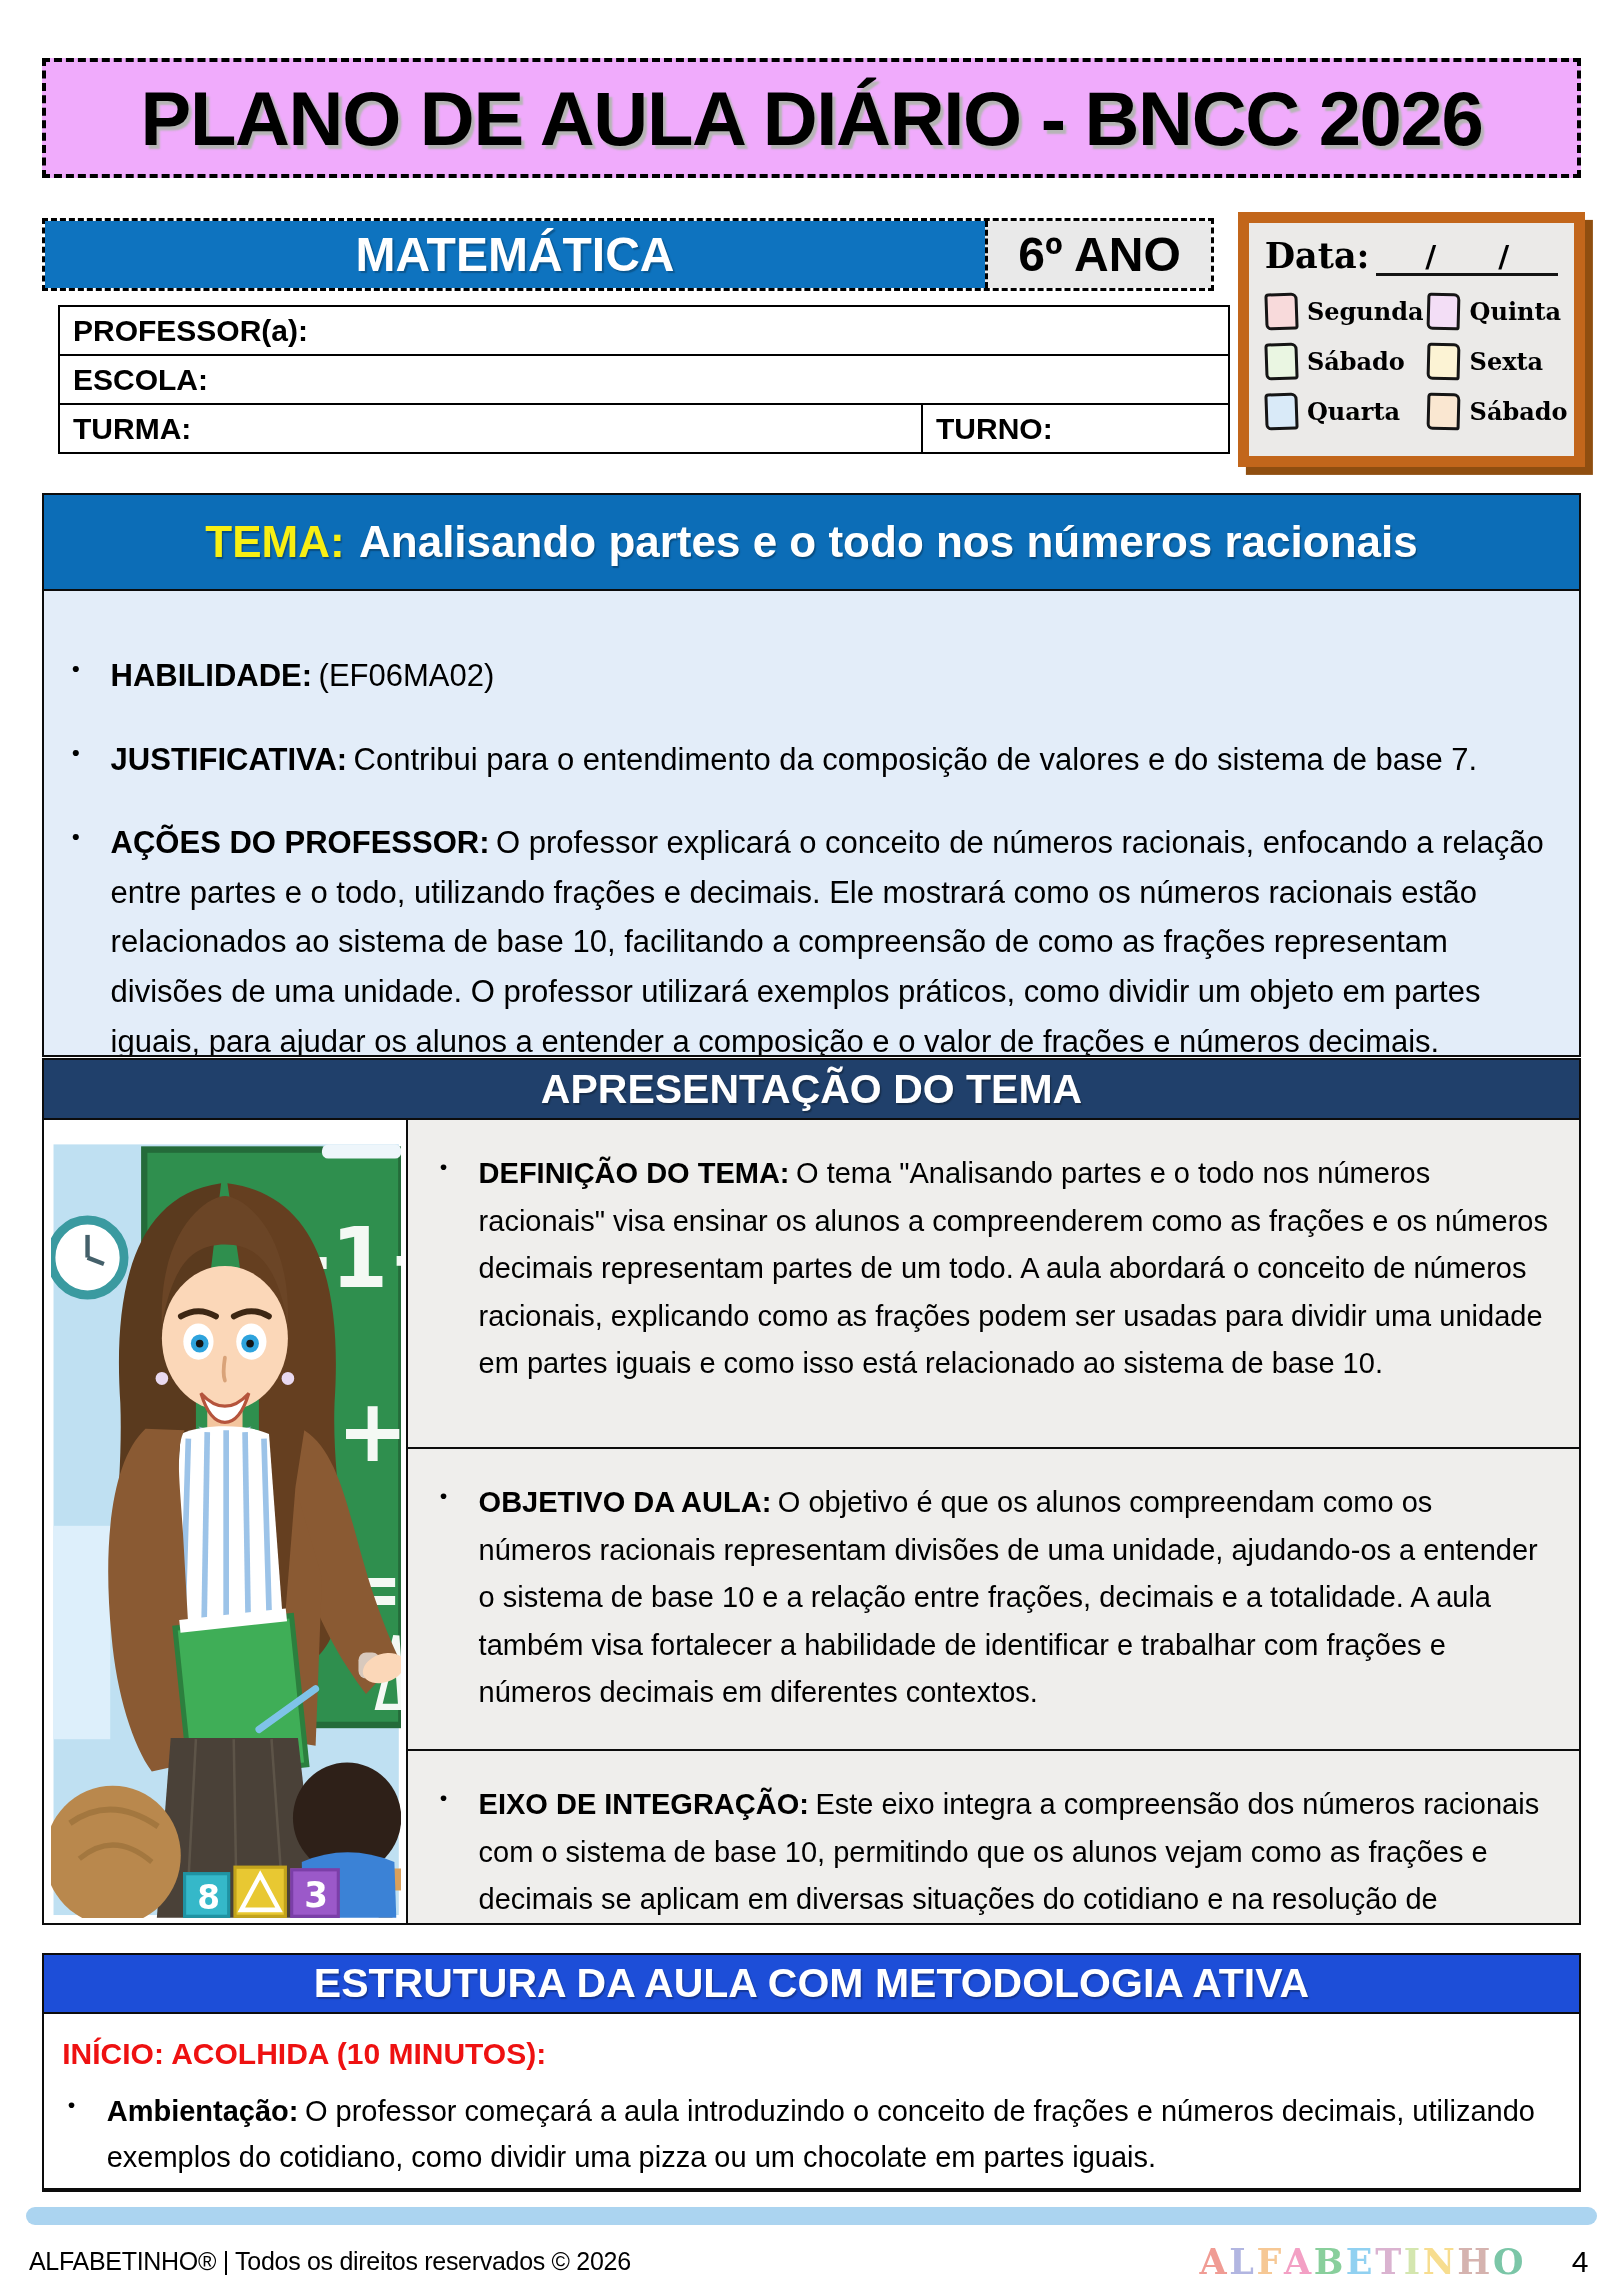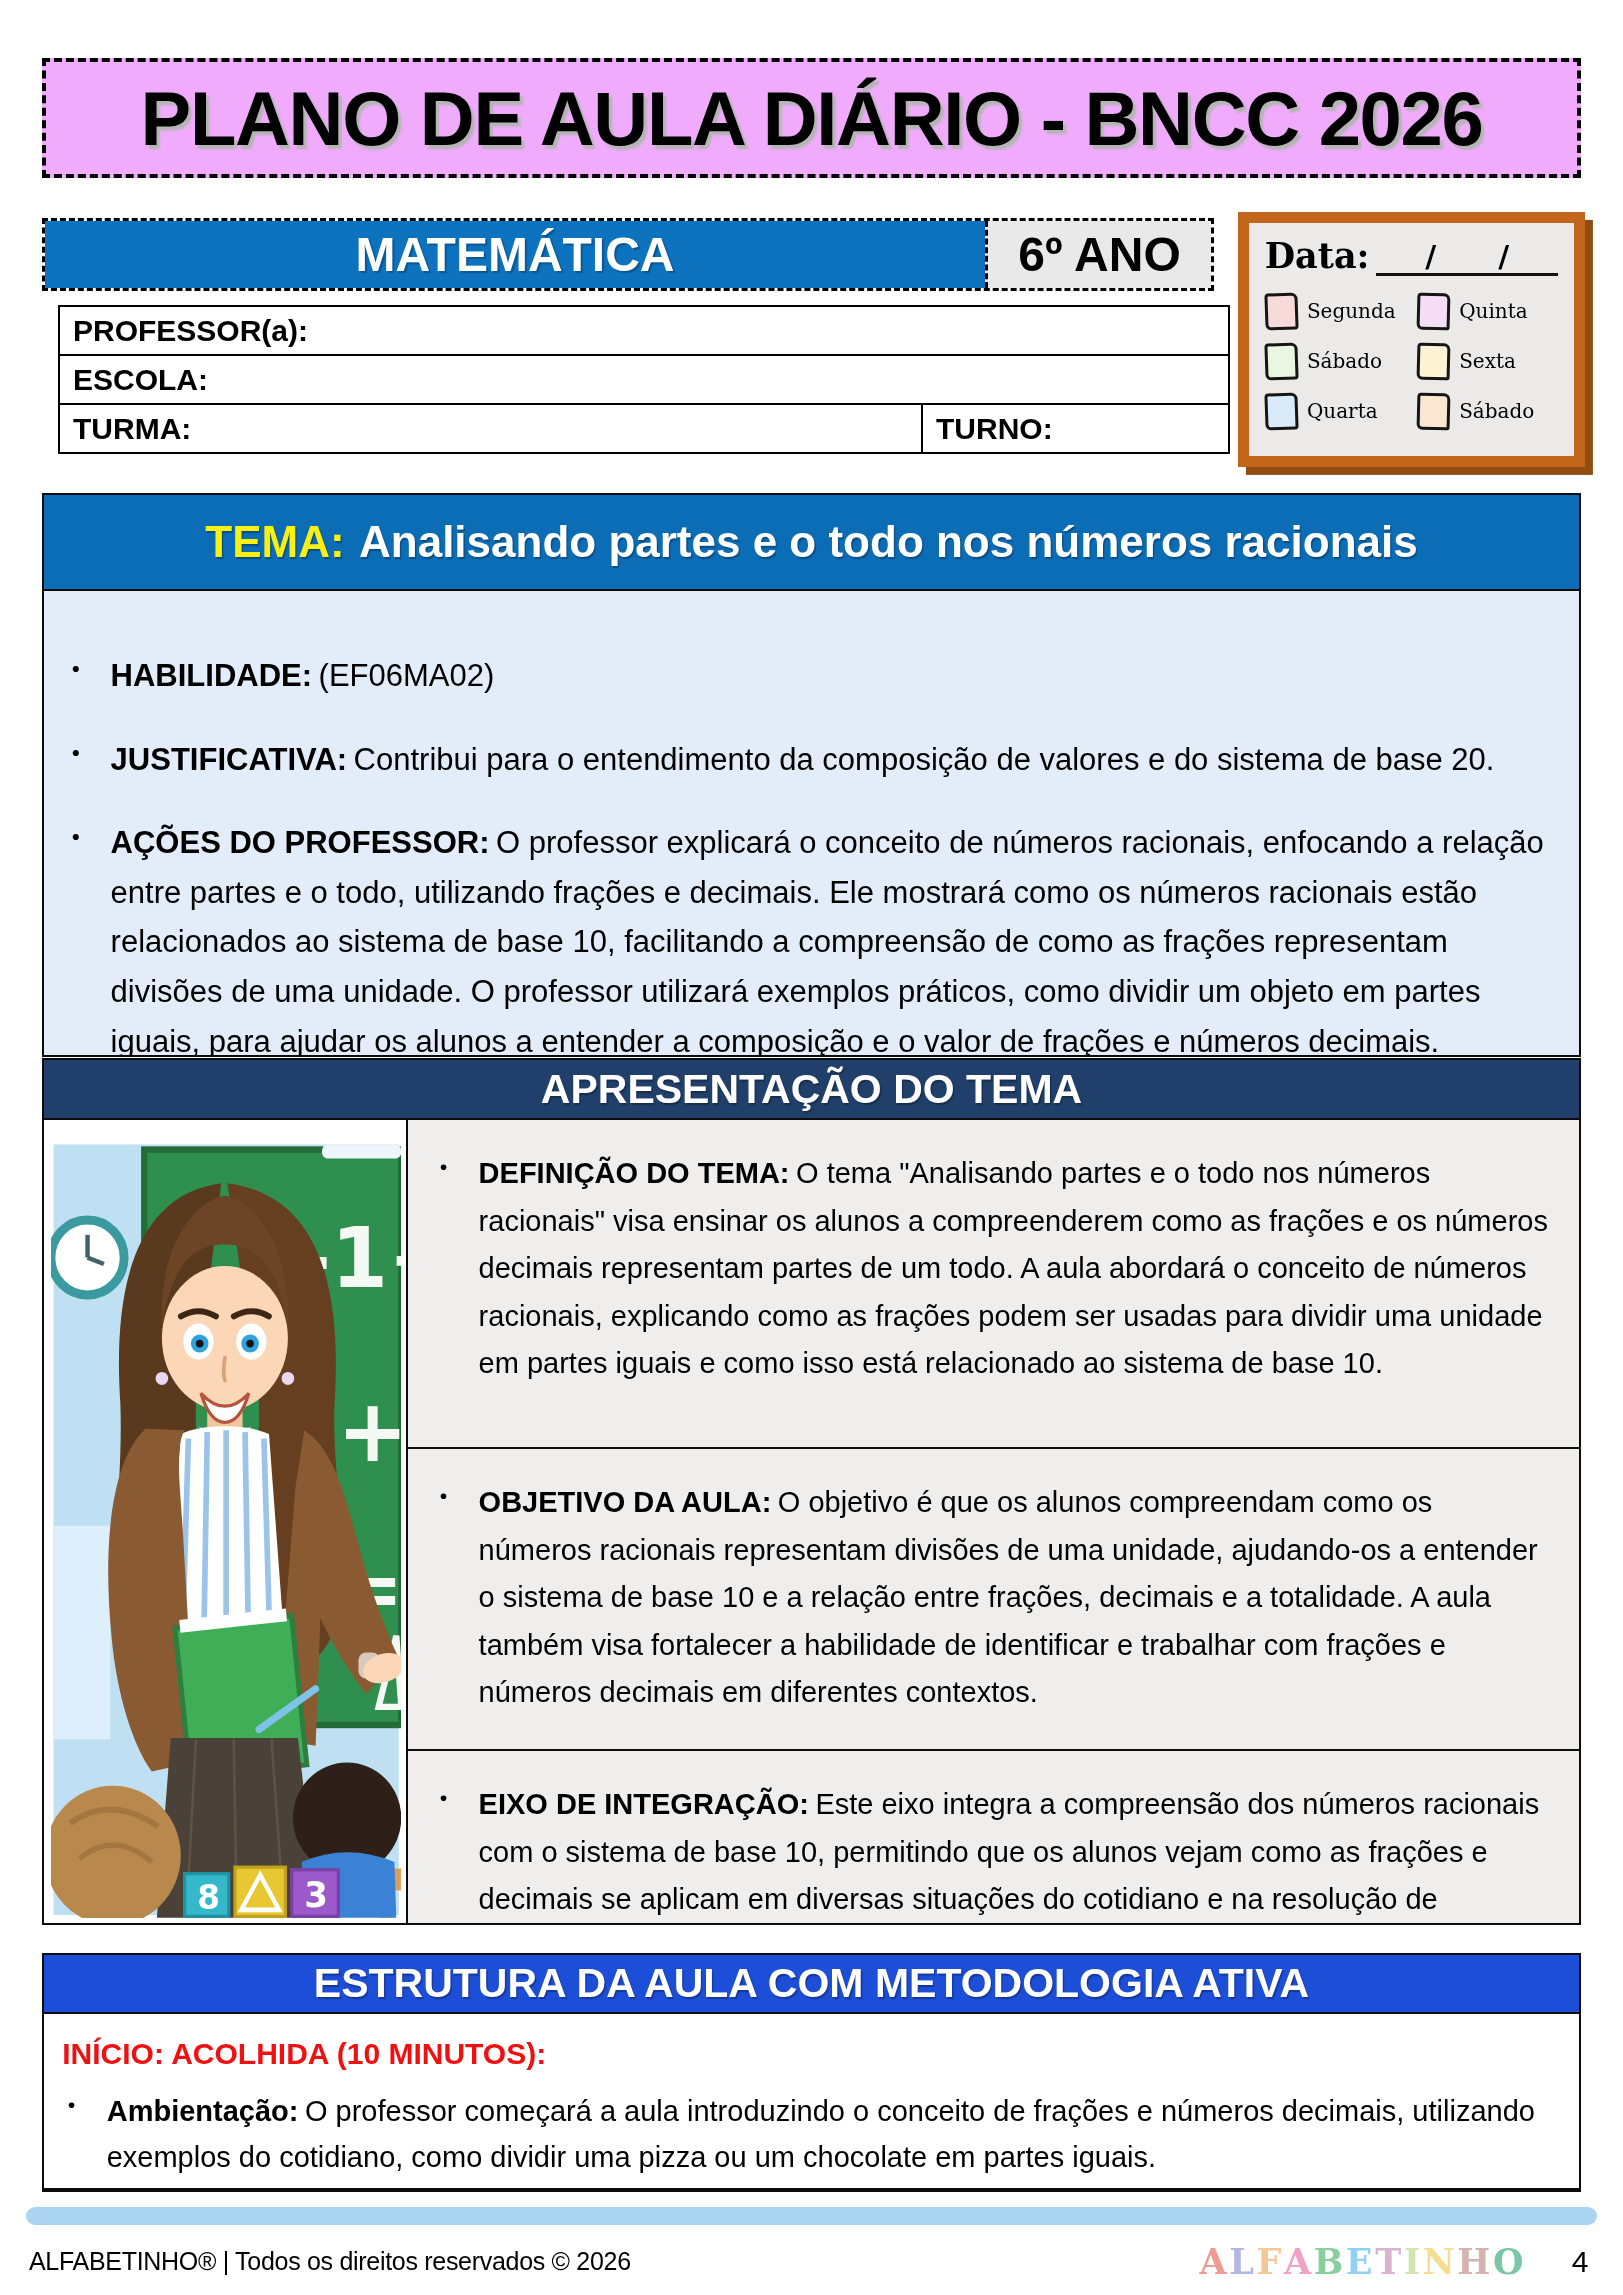--- a/index.html
+++ b/index.html
@@ -71,21 +71,21 @@
     margin-top: 17px; display: grid; grid-template-columns: 1.05fr 1fr;
     row-gap: 13px; column-gap: 3.9px;
   }
   .day-item { display: flex; align-items: center; gap: 9.2px; }
   .day-box {
     width: 33px; height: 37px; border: 3.9px solid #151515;
     border-radius: 3.9px 6.5px 3.3px 5.9px; flex: none;
   }
   .day-item:nth-child(odd)  .day-box { transform: rotate(-2deg); }
   .day-item:nth-child(even) .day-box { transform: rotate(1.5deg); }
-  .day-label { font-weight: normal; font-size: 20px; }
+  .day-label { font-weight: bold; font-size: 24px; }
 
   
   .sec-header {
     display: flex; align-items: center; justify-content: center;
     color: #fff; font-weight: bold; border: 2.6px solid #0c0c0c;
     text-shadow: 1.3px 2px 1.3px rgba(0,0,0,.3);
   }
   ul.doc-list { list-style: none; }
   ul.doc-list li { position: relative; padding-left: 47px; }
   ul.doc-list li::before {
@@ -214,21 +214,21 @@
     <div class="sec-header tema-header" style="background-color: rgb(12, 109, 183);">
       <span class="tema-label">TEMA:</span>
       <span>Analisando partes e o todo nos números racionais</span>
     </div>
     <div class="tema-body" style="background-color: rgb(227, 237, 249);">
       <ul class="doc-list">
         <li>
           <b>HABILIDADE:</b><span>(EF06MA02)</span>
         </li>
         <li>
-          <b>JUSTIFICATIVA:</b><span>Contribui para o entendimento da composição de valores e do sistema de base 20.</span>
+          <b>JUSTIFICATIVA:</b><span>Contribui para o entendimento da composição de valores e do sistema de base 7.</span>
         </li>
         <li>
           <b>AÇÕES DO PROFESSOR:</b><span>O professor explicará o conceito de números racionais, enfocando a relação entre partes e o todo, utilizando frações e decimais. Ele mostrará como os números racionais estão relacionados ao sistema de base 10, facilitando a compreensão de como as frações representam divisões de uma unidade. O professor utilizará exemplos práticos, como dividir um objeto em partes iguais, para ajudar os alunos a entender a composição e o valor de frações e números decimais.</span>
         </li>
       </ul>
     </div>
   </div>
 
   <div class="apr-section">
     <div class="sec-header apr-header" style="background-color: rgb(32, 64, 107);">APRESENTAÇÃO DO TEMA</div>

